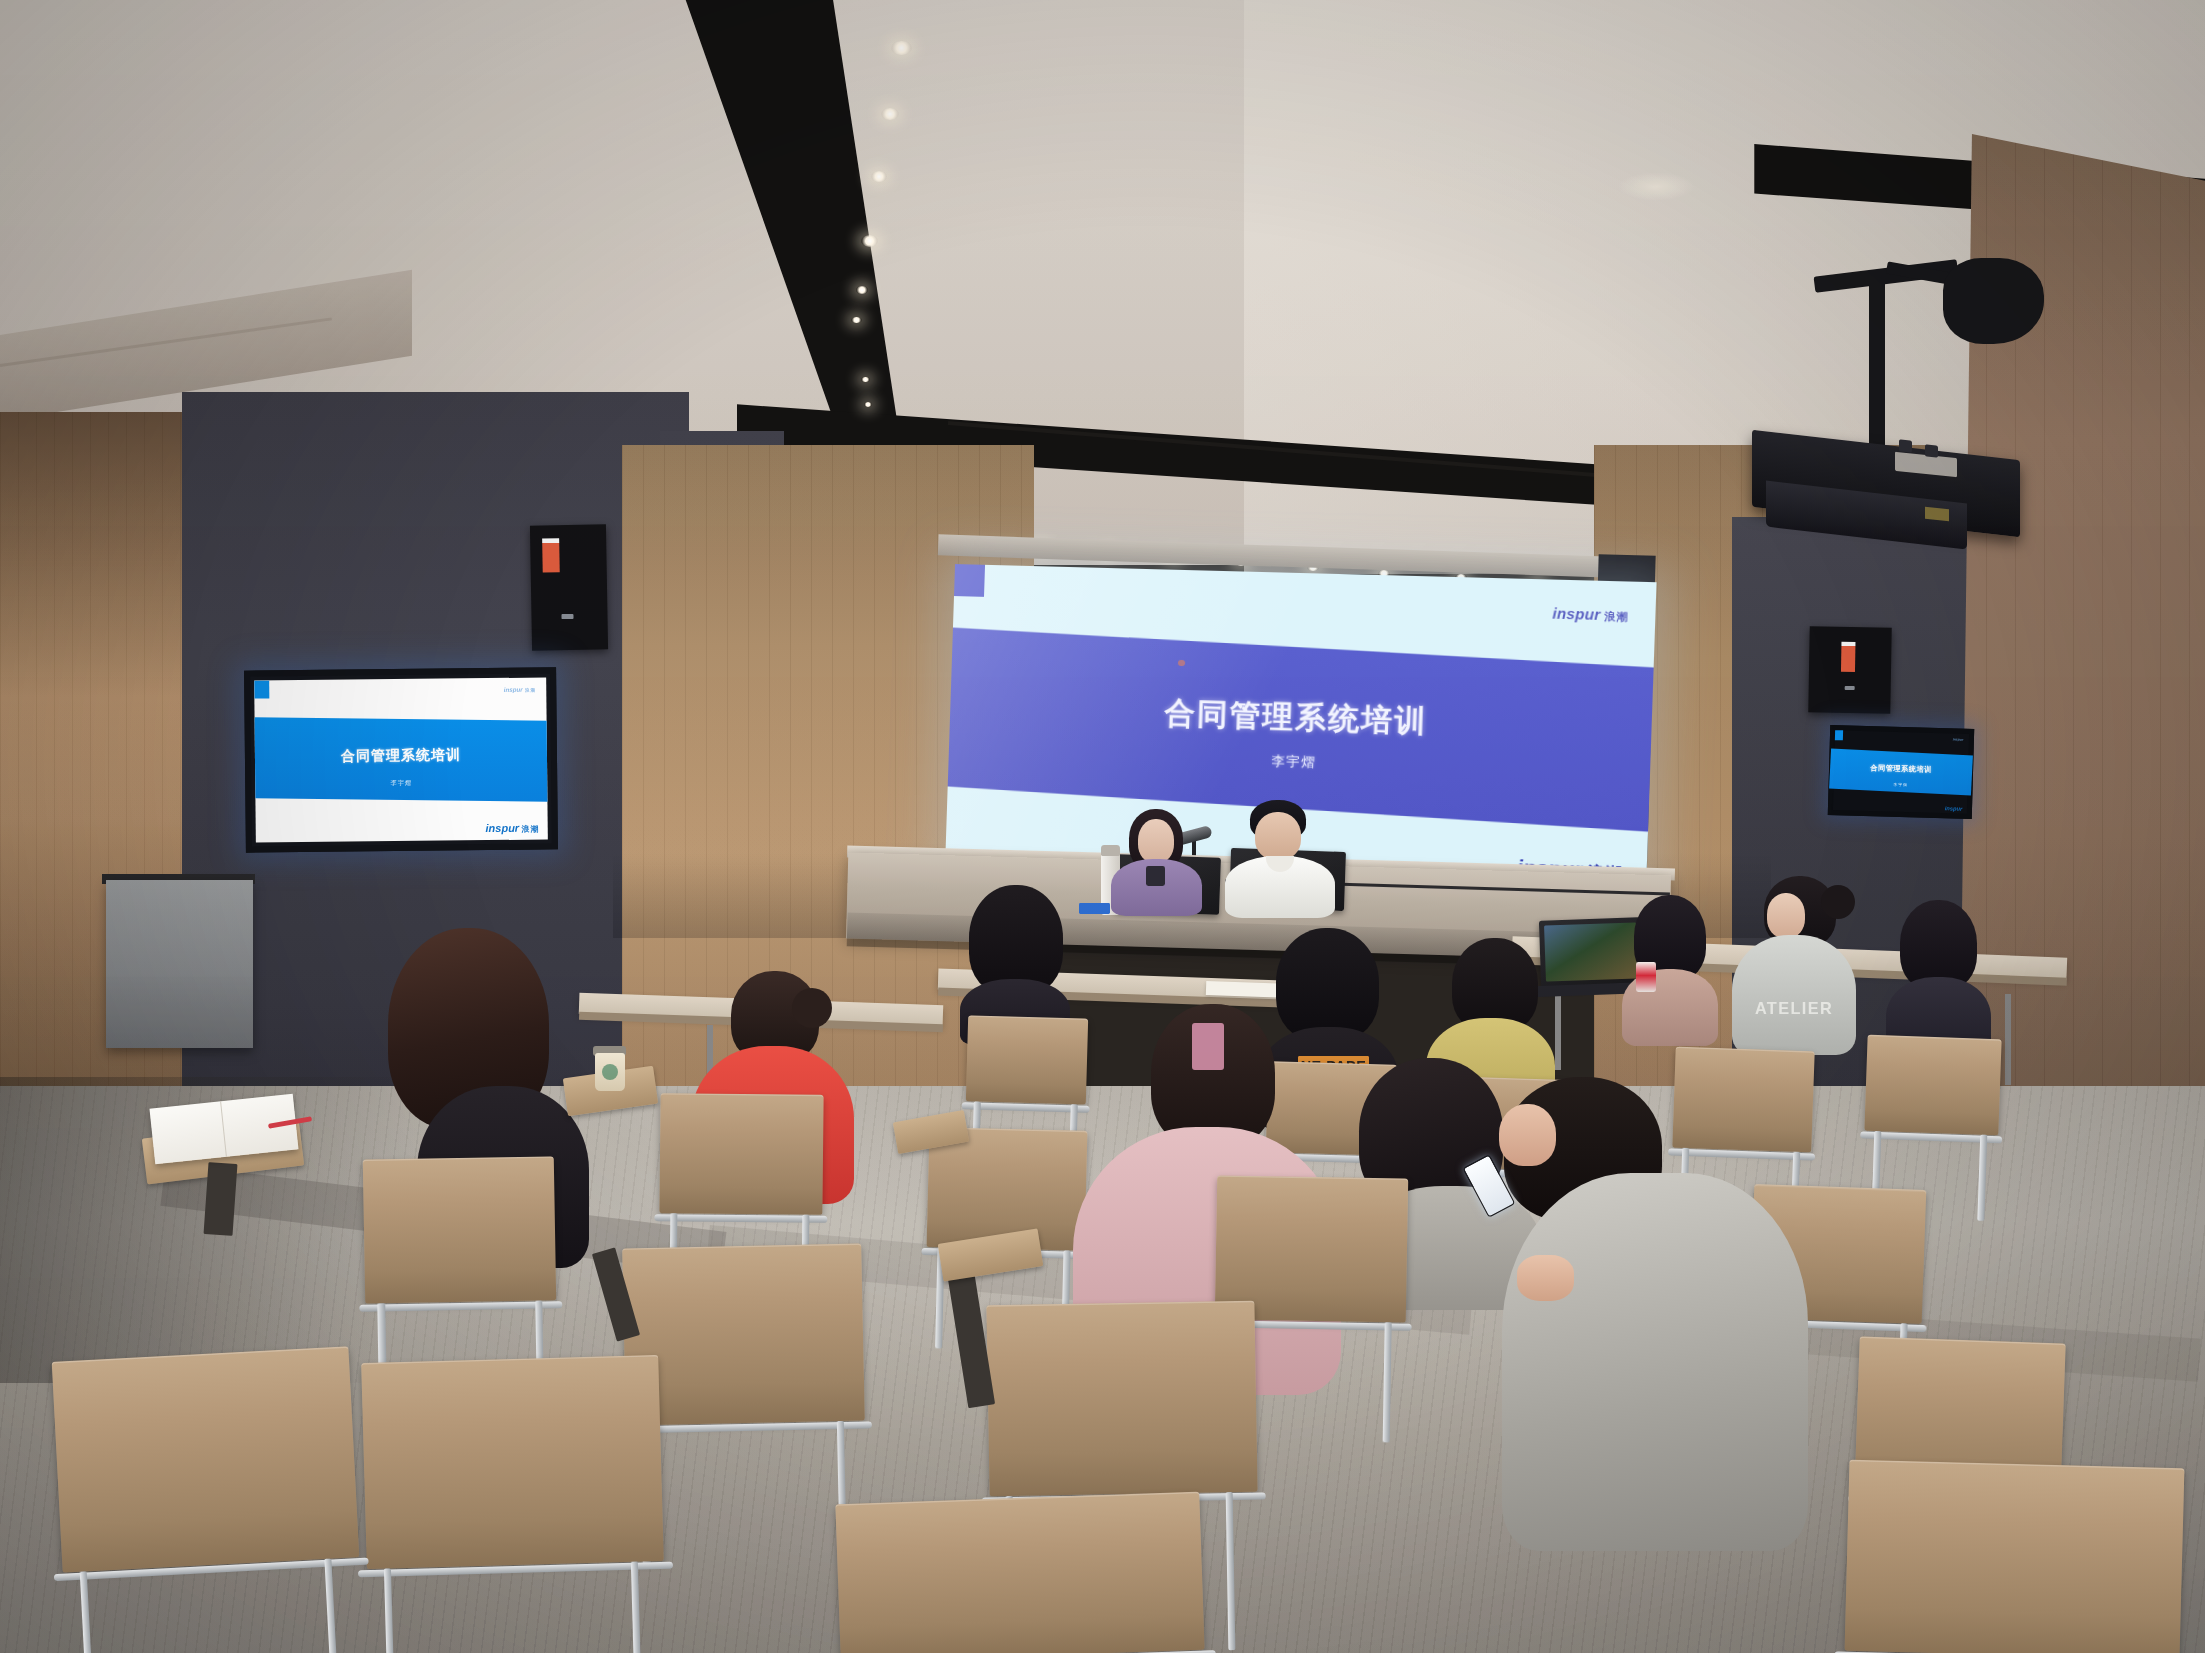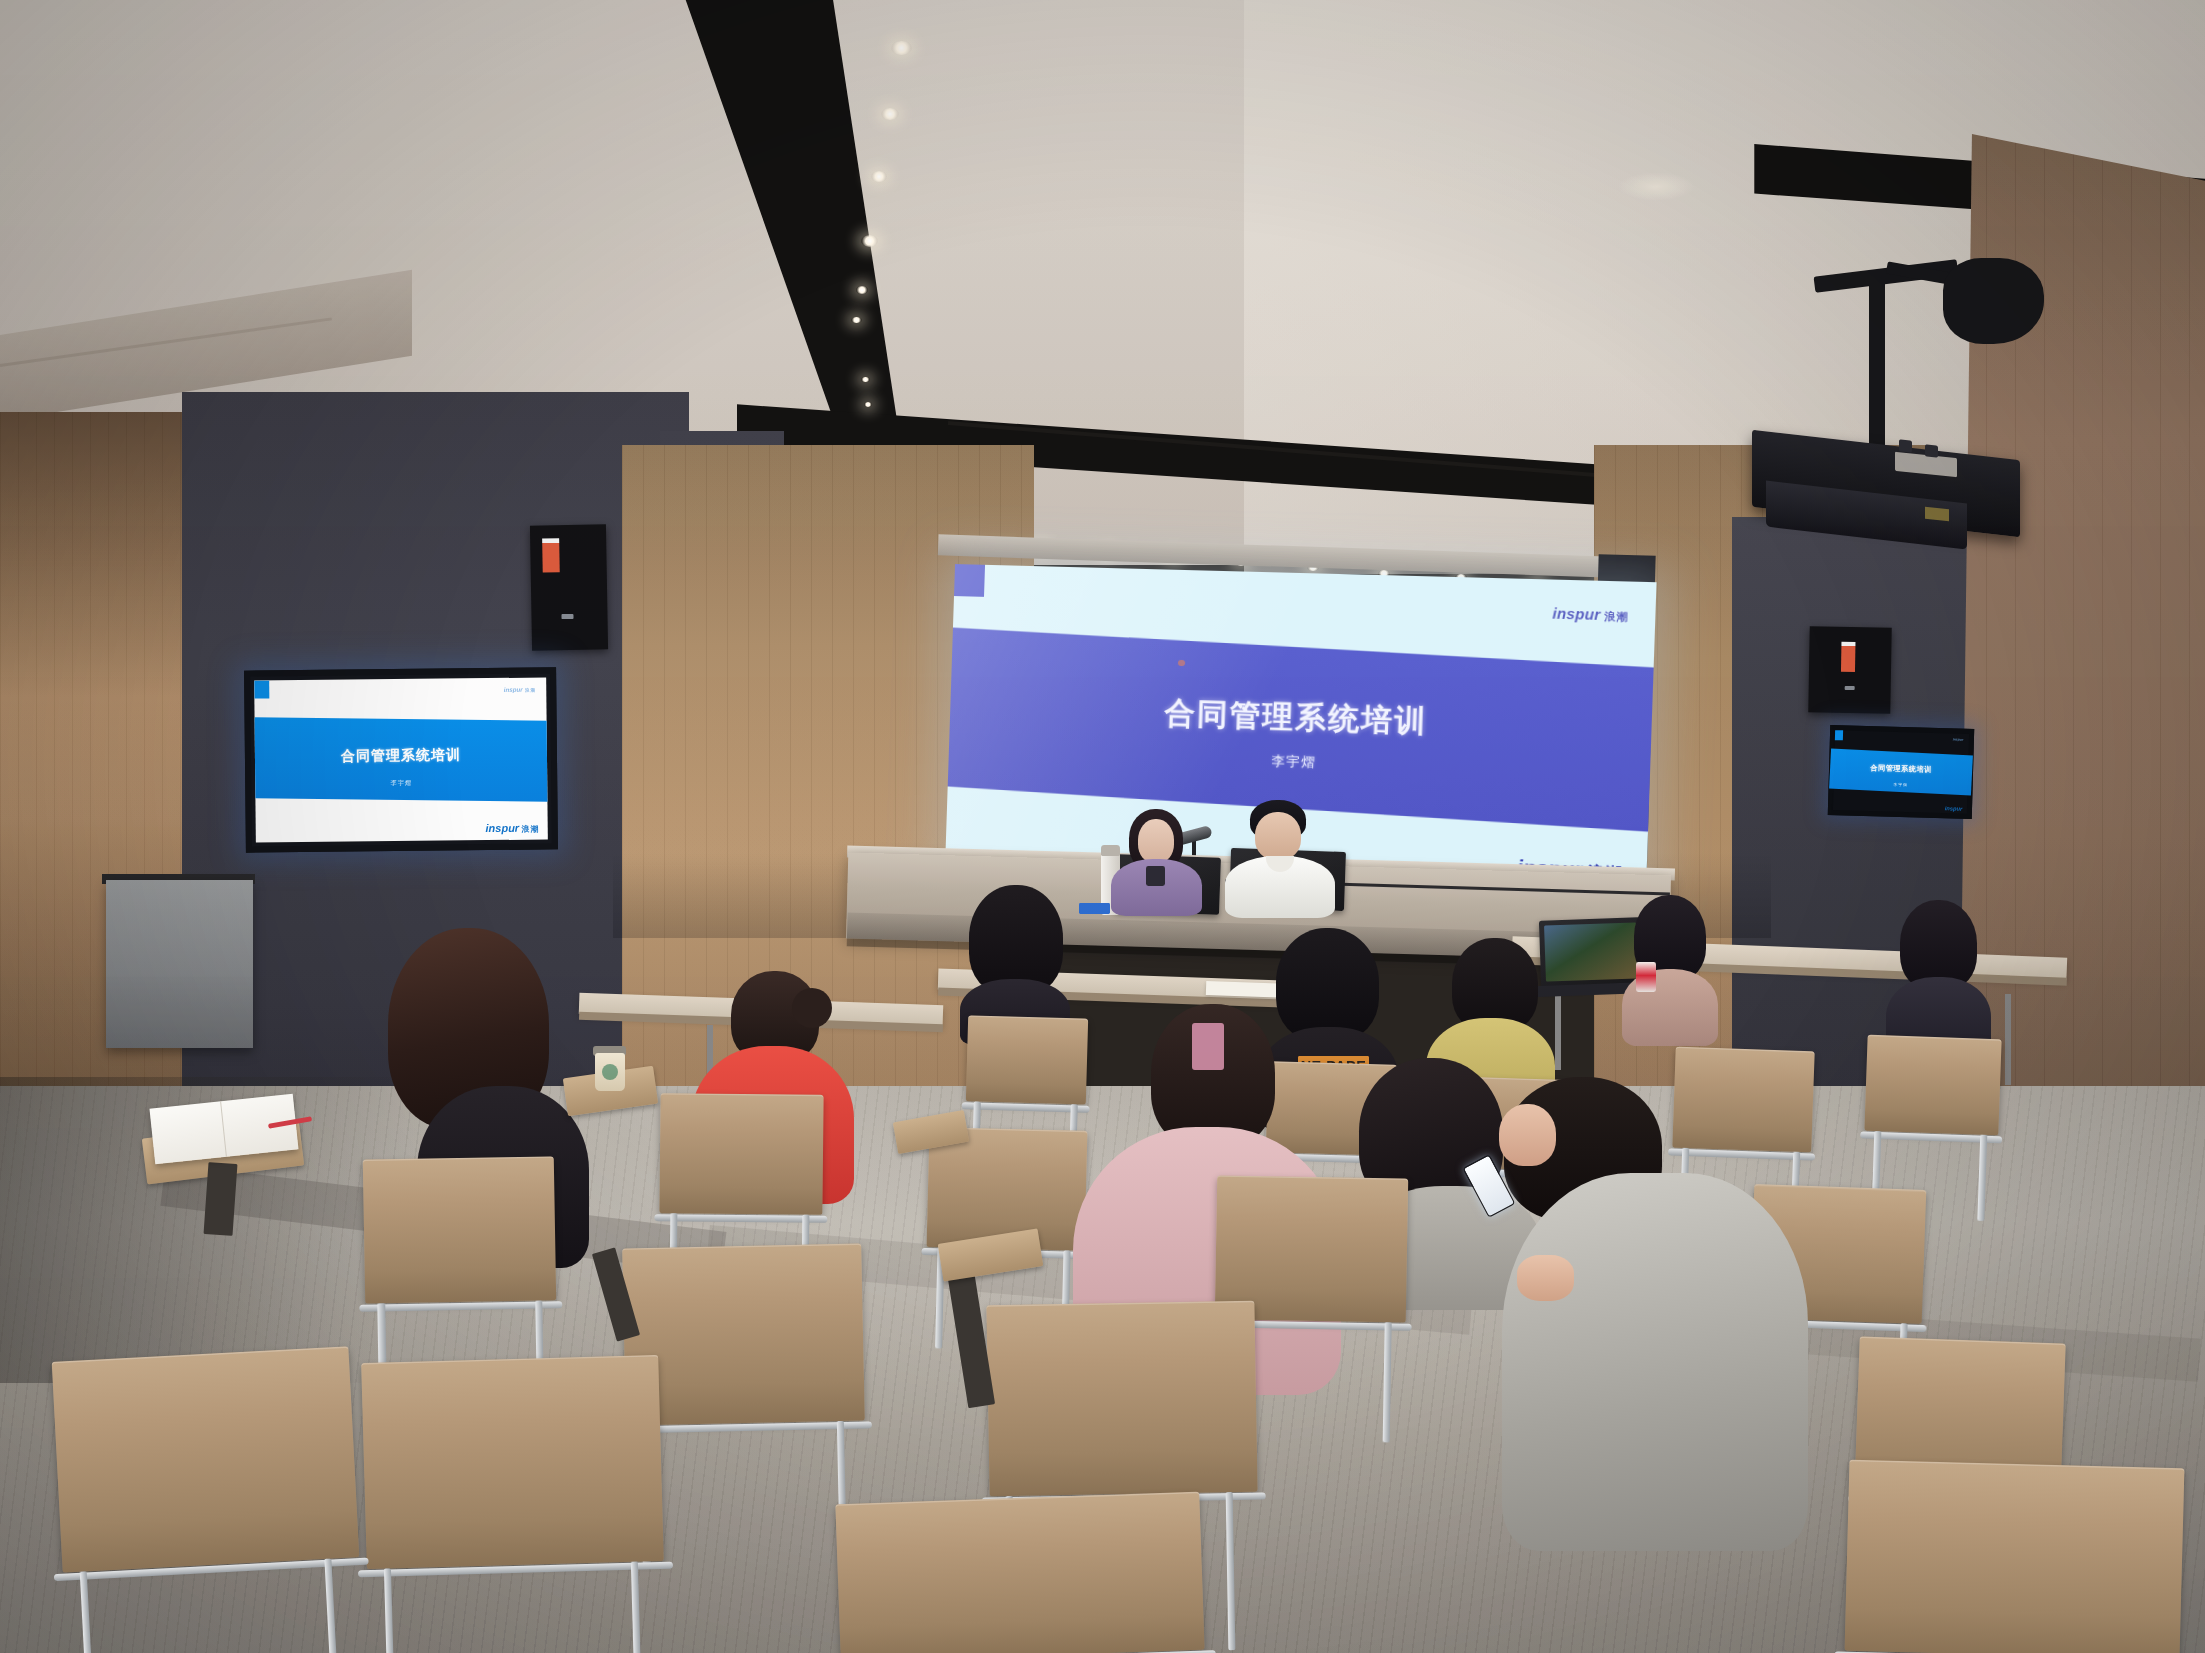--- a/index.html
+++ b/index.html
@@ -521,20 +521,27 @@
     <div style="position:absolute;left:39px;top:128px;width:71px;height:27px;background:#d98a33;border-radius:1.4px;"></div>
     <div style="position:absolute;left:39px;top:130px;width:71px;text-align:center;color:#2a2420;font-size:14.4px;font-weight:700;letter-spacing:0.5px;">NE PAPE</div>
     <div style="position:absolute;left:46px;top:154px;width:60px;height:31px;background:linear-gradient(180deg,#b9bcbe,#6e7072);border-radius:1.4px;"></div>
   </div>
 
   <div class="person" style="left:1426px;top:938px;width:129px;height:182px;z-index:5;">
     <div class="hair" style="left:26px;top:0;width:86px;height:94px;background:linear-gradient(180deg,#221d1f,#100d10);"></div>
     <div class="body" style="left:0;top:80px;width:129px;height:105px;background:linear-gradient(180deg,#d4c476,#b6a558);"></div>
   </div>
 
+  <div class="person" style="left:1732px;top:876px;width:124px;height:177px;z-index:5;">
+    <div class="hair" style="left:32px;top:0;width:72px;height:72px;background:linear-gradient(180deg,#231d20,#120f12);border-radius:48% 48% 40% 40%;"></div>
+    <div style="position:absolute;left:89px;top:8.6px;width:34px;height:34px;border-radius:50%;background:#1c1719;"></div>
+    <div class="head" style="left:35px;top:17px;width:38px;height:45px;background:linear-gradient(180deg,#e9cdb9,#d1aa93);"></div>
+    <div class="body" style="left:0;top:59px;width:124px;height:120px;background:linear-gradient(180deg,#d5d7d3,#aeb0ac);"></div>
+    <div style="position:absolute;left:0;top:123px;width:124px;text-align:center;color:#f2f2ee;font-size:16.3px;font-weight:700;letter-spacing:1.4px;opacity:.75;">ATELIER</div>
+  </div>
 
   <div class="person" style="left:1886px;top:900px;width:105px;height:158px;z-index:5;">
     <div class="hair" style="left:14.4px;top:0;width:77px;height:90px;background:linear-gradient(180deg,#231e25,#100d13);"></div>
     <div class="body" style="left:0;top:77px;width:105px;height:86px;background:linear-gradient(180deg,#33303c,#1e1c26);"></div>
   </div>
 
   <div class="person" style="left:1622px;top:895px;width:96px;height:144px;z-index:4;">
     <div class="hair" style="left:11.5px;top:0;width:72px;height:86px;background:linear-gradient(180deg,#241f26,#110e14);"></div>
     <div class="body" style="left:0;top:74px;width:96px;height:77px;background:linear-gradient(180deg,#c9a79a,#a8867c);"></div>
   </div>

